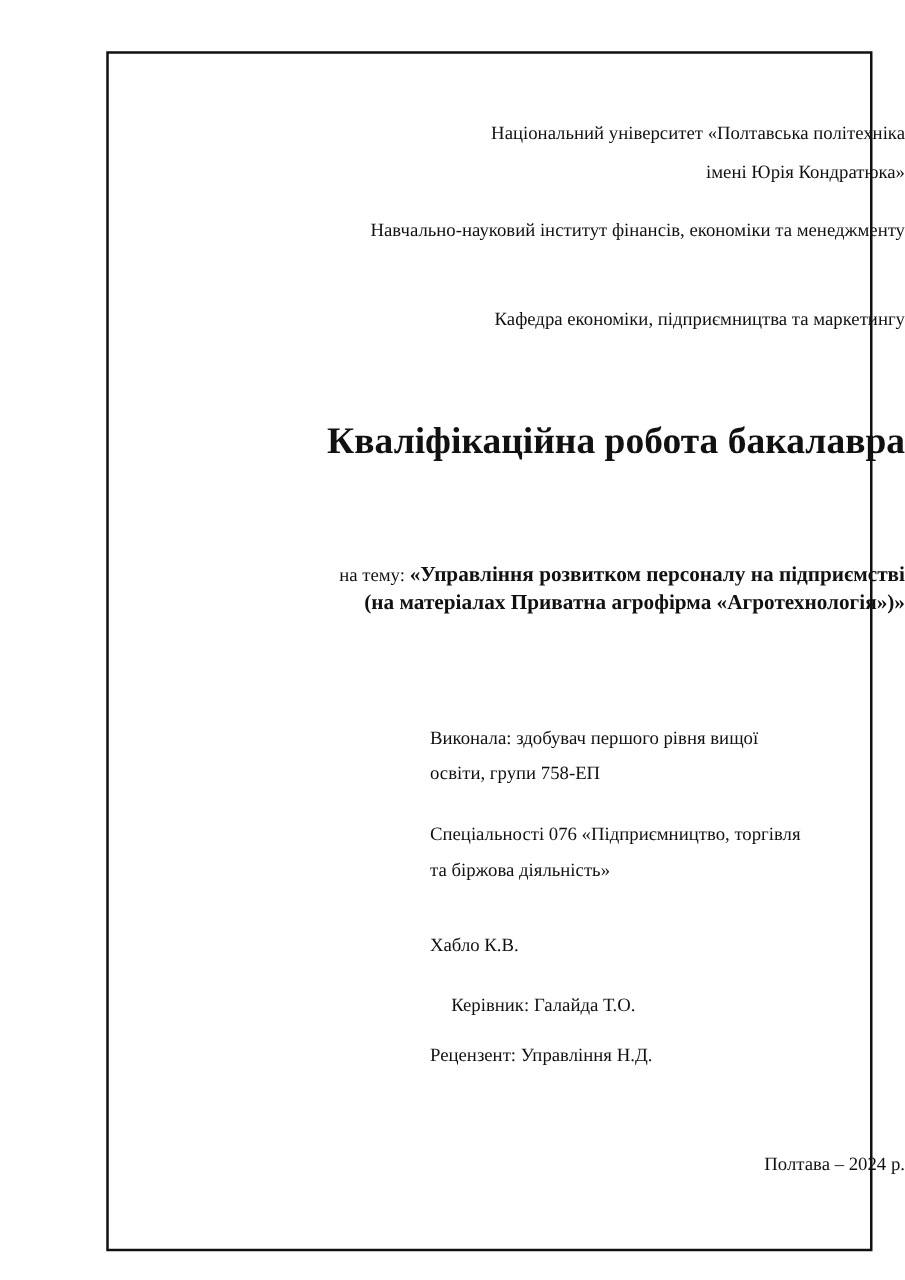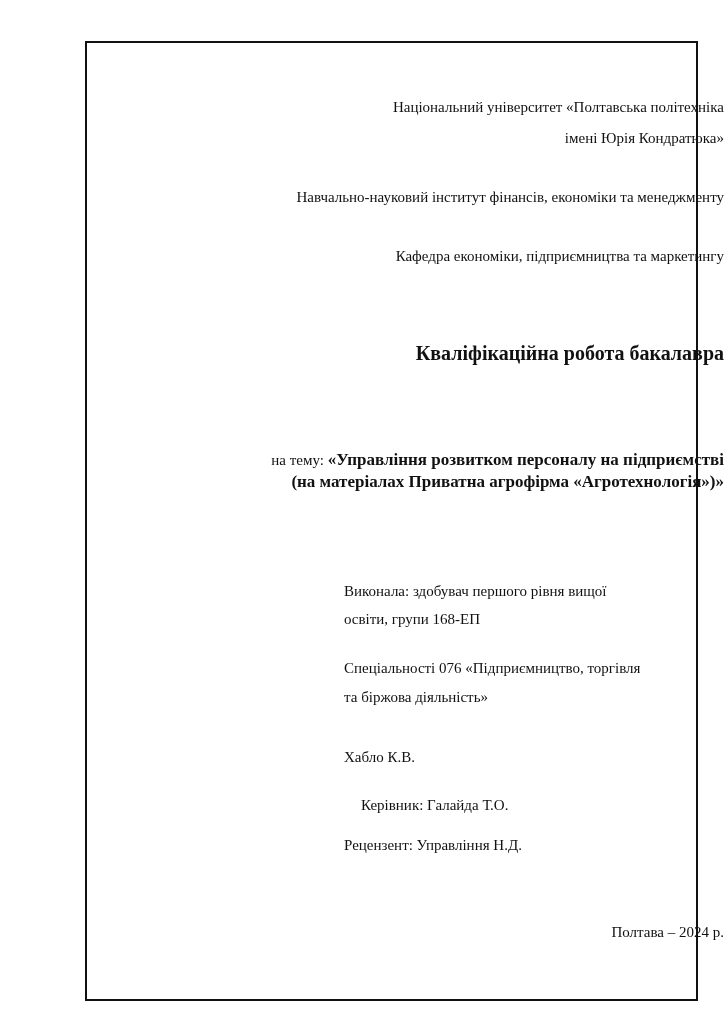--- a/index.html
+++ b/index.html
@@ -3,42 +3,42 @@
 <meta charset="utf-8">
 <style>
   html, body { margin:0; padding:0; background:#fff; }
   body { width:724px; height:1024px; position:relative; overflow:hidden;
          font-family:"Liberation Serif", serif; color:#111; }
   .frame { position:absolute; left:85px; top:41px; width:609px; height:956px;
            border:2px solid #111; box-sizing:content-box; }
   .t { position:absolute; white-space:nowrap; font-size:15px; line-height:18px; }
   .c { left:0; right:0; text-align:right; }
   .r { left:344px; }
-  .title { font-size:20px; line-height:34px; font-weight:bold; }
+  .title { font-size:30px; line-height:34px; font-weight:bold; }
   .bold { font-weight:bold; font-size:17px; }
   .topic-prefix { font-size:15px; font-weight:normal; }
 </style>
 </head>
 <body>
 
 <div class="frame"></div>
 
 <div class="t c" style="top:98px;">Національний університет «Полтавська політехніка</div>
 <div class="t c" style="top:129px;">імені Юрія Кондратюка»</div>
-<div class="t c" style="top:188px;padding-left:13px;">Навчально-науковий інститут фінансів, економіки та менеджменту</div>
+<div class="t c" style="top:176px;padding-left:13px;">Навчально-науковий інститут фінансів, економіки та менеджменту</div>
 <div class="t c" style="top:247px;">Кафедра економіки, підприємництва та маркетингу</div>
 
 <div class="t c title" style="top:336px;">Кваліфікаційна робота бакалавра</div>
 
 <div class="t c" style="top:451px;margin-left:20px;">
   <span class="topic-prefix">на тему: </span><span class="bold">«Управління розвитком персоналу на підприємстві</span>
 </div>
 <div class="t c bold" style="top:473px;">(на матеріалах Приватна агрофірма «Агротехнологія»)»</div>
 
 <div class="t r" style="top:582px;">Виконала: здобувач першого рівня вищої</div>
-<div class="t r" style="top:610px;">освіти, групи 168-ЕП</div>
+<div class="t r" style="top:610px;">освіти, групи 758-ЕП</div>
 <div class="t r" style="top:659px;">Спеціальності 076 «Підприємництво, торгівля</div>
 <div class="t r" style="top:688px;">та біржова діяльність»</div>
 <div class="t r" style="top:748px;">Хабло К.В.</div>
 <div class="t r" style="top:796px;margin-left:17px;">Керівник: Галайда Т.О.</div>
 <div class="t r" style="top:836px;">Рецензент: Управління Н.Д.</div>
 
 <div class="t c" style="top:923px;">Полтава – 2024 р.</div>
 
 </body></html>

